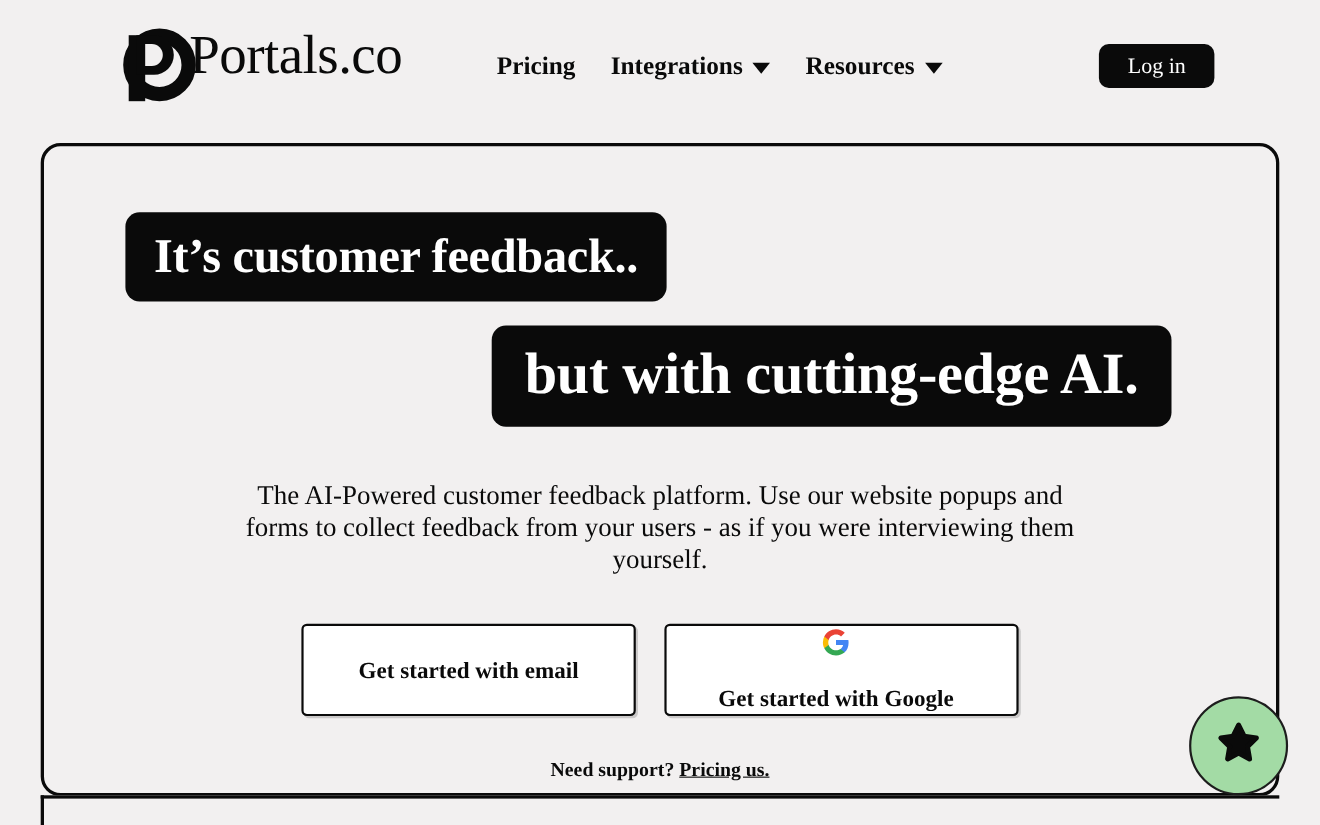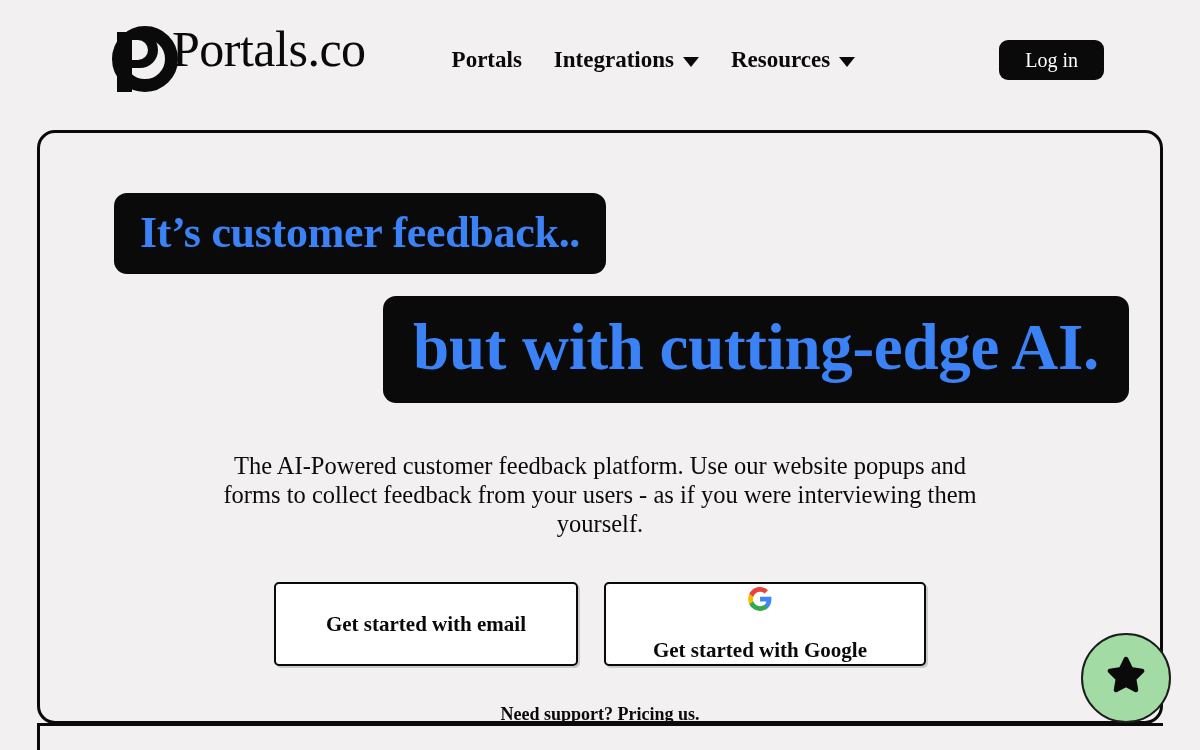--- a/index.html
+++ b/index.html
@@ -148,36 +148,36 @@
 
   .headline-group {
     padding-top: 60px;
     display: flex;
     flex-direction: column;
     align-items: center;
   }
 
   .headline-pill {
     background: #0a0a0a;
-    color: #3b82f6;
+    color: #ffffff;
     border-radius: 13px;
     font-weight: 700;
     white-space: nowrap;
     display: inline-block;
   }
 
   .headline-one {
     font-size: 44px;
     padding: 14px 26px 16px;
     margin-right: 480px;
     letter-spacing: -0.3px;
   }
 
   .headline-two {
-    font-size: 65px;
+    font-size: 53px;
     padding: 14px 30px 18px;
     margin-left: 312px;
     margin-top: 22px;
     letter-spacing: -0.3px;
   }
 
   .hero-sub {
     width: 780px;
     margin: 48px auto 0;
     text-align: center;
@@ -265,21 +265,21 @@
       <span class="ring"></span>
       <span class="p-stem"></span>
       <span class="p-bowl"></span>
       <span class="p-bowl-hole"></span>
     </span>
     <span class="brand-text">Portals.co</span>
   </a>
 
   <nav class="main-nav">
     <div class="nav-item">
-      <span>Portals</span>
+      <span>Pricing</span>
     </div>
     <div class="nav-item">
       <span>Integrations</span>
       <span class="caret"></span>
     </div>
     <div class="nav-item">
       <span>Resources</span>
       <span class="caret"></span>
     </div>
   </nav>

